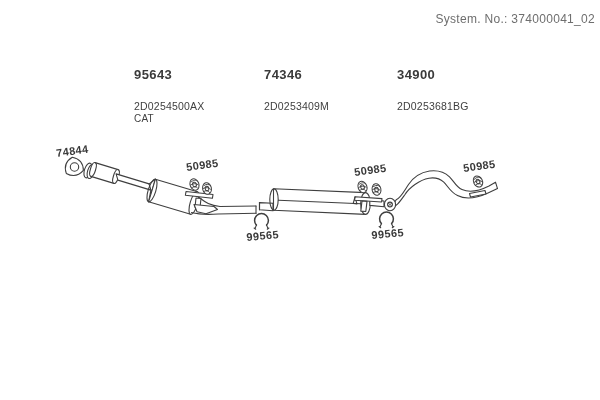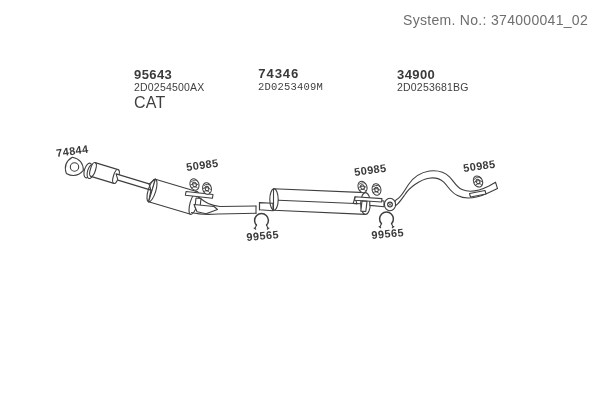--- a/index.html
+++ b/index.html
@@ -3,30 +3,30 @@
 <meta charset="utf-8">
 <style>
   html,body{margin:0;padding:0;}
   body{
     width:600px;height:400px;position:relative;overflow:hidden;
     background:#ffffff;
     font-family:"Liberation Sans","DejaVu Sans",sans-serif;
     color:#3a3a3a;
   }
   .system-no{
-    position:absolute;top:12px;right:12px;
-    font-size:14px;letter-spacing:.3px;color:#6e6e6e;
+    position:absolute;top:12px;right:5px;
+    font-size:12px;letter-spacing:.3px;color:#6e6e6e;
     white-space:nowrap;
   }
   .part-header{position:absolute;line-height:1;}
   .part-id{font-size:13px;font-weight:700;letter-spacing:.4px;color:#3a3a3a;}
-  .part-code{font-size:10.5px;letter-spacing:.2px;margin-top:1px;color:#3f3f3f;}
-  .part-note{font-size:16px;letter-spacing:.2px;margin-top:2px;color:#3f3f3f;}
+  .part-code{font-size:10.5px;letter-spacing:.2px;margin-top:20px;color:#3f3f3f;}
+  .part-note{font-size:10px;letter-spacing:.2px;margin-top:2px;color:#3f3f3f;}
   #part-header-1{left:134px;top:68px;}
-  #part-header-2{left:258px;top:68px;font-family:Liberation Mono, monospace;}
+  #part-header-2{left:264px;top:68px;}
   #part-header-3{left:397px;top:68px;}
   .callout{
     position:absolute;font-size:11px;font-weight:600;letter-spacing:.4px;
     color:#3a3a3a;transform:rotate(-8deg);transform-origin:left bottom;
     white-space:nowrap;
   }
   #callout-gasket{left:57px;top:147px;}
   #callout-mount-front{left:187px;top:161px;}
   #callout-mount-mid{left:355px;top:166px;}
   #callout-mount-rear{left:464px;top:162px;}

